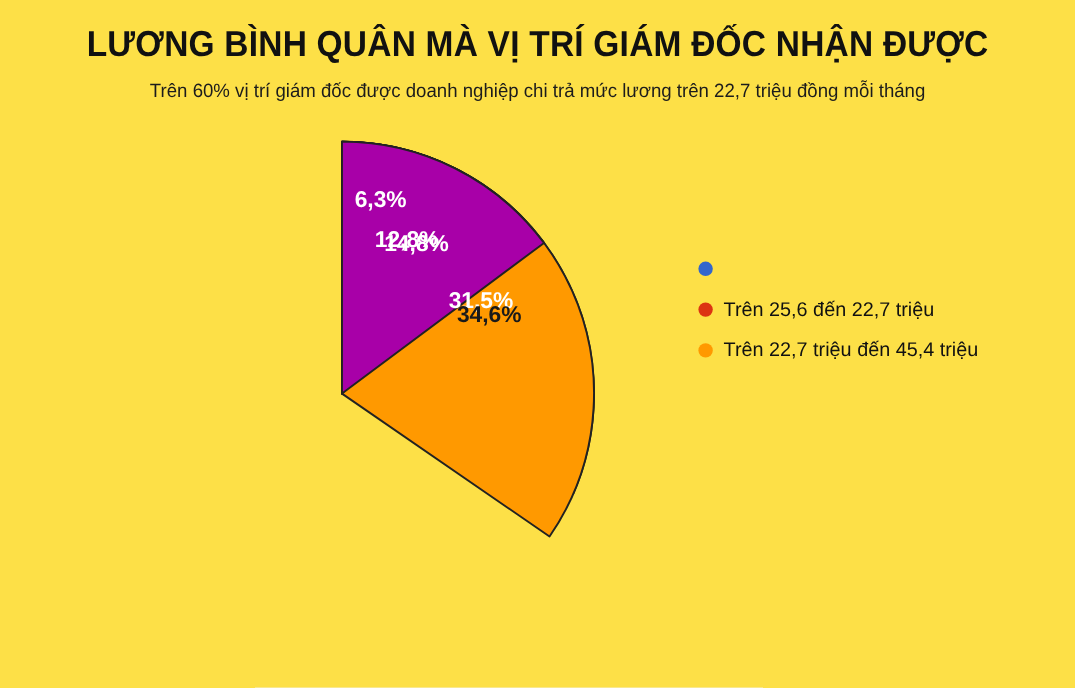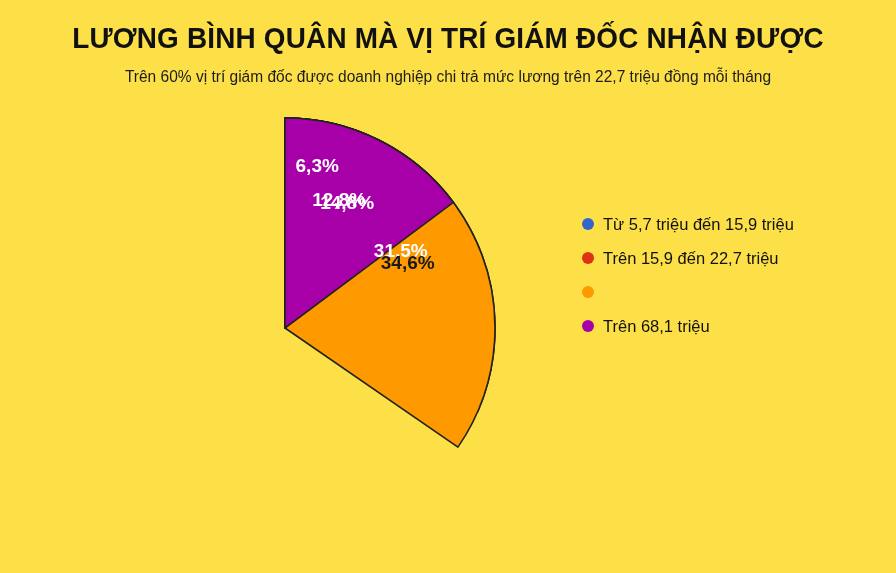--- a/index.html
+++ b/index.html
@@ -133,28 +133,24 @@
           <text x="342.7" y="155.5" class="slice-label" fill="#1a1a1a">34,6%</text>
           <text x="274.2" y="92.5" class="slice-label" fill="#ffffff">12,8%</text>
           <text x="282.1" y="96.1" class="slice-label" fill="#ffffff">14,8%</text>
         </g>
     </svg>
   </div>
 
   <div class="legend" id="legend">
       <div class="legend-item">
         <span class="legend-bullet" style="background: rgb(51, 102, 204);"></span>
-        <span class="legend-label">Từ 5,7 triệu đến 15,9 triệu</span>
       </div>
       <div class="legend-item">
         <span class="legend-bullet" style="background: rgb(220, 52, 18);"></span>
-        <span class="legend-label">Trên 15,9 đến 22,7 triệu</span>
+        <span class="legend-label">Trên 25,6 đến 22,7 triệu</span>
       </div>
       <div class="legend-item">
         <span class="legend-bullet" style="background: rgb(255, 153, 0);"></span>
-      </div>
-      <div class="legend-item">
-        <span class="legend-bullet" style="background: rgb(168, 0, 168);"></span>
-        <span class="legend-label">Trên 68,1 triệu</span>
+        <span class="legend-label">Trên 22,7 triệu đến 45,4 triệu</span>
       </div>
     </div>
 
 </div>
 
 </body></html>

